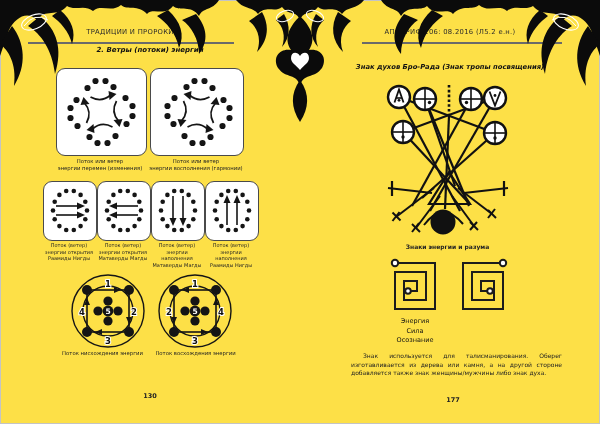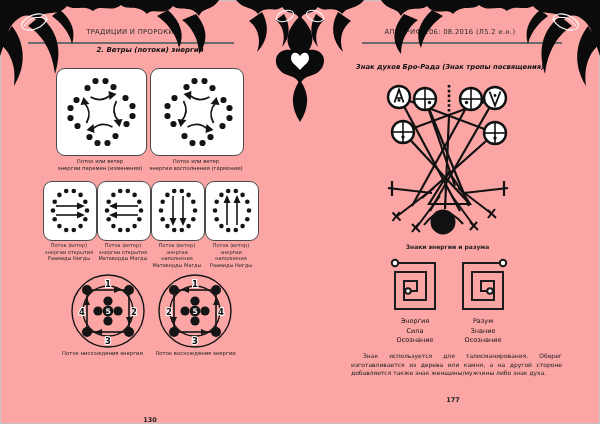--- a/index.html
+++ b/index.html
@@ -1,17 +1,17 @@
 <!DOCTYPE html>
 <html><head>
 <meta charset="utf-8">
 <style>
   html,body{margin:0;padding:0;background:#e8e8e8;}
   .sheet{
-    position:relative;width:600px;height:424px;background:#fca5a5;
+    position:relative;width:600px;height:424px;background:#fde047;
     font-family:"DejaVu Sans",sans-serif;color:#1a1a1a;overflow:hidden;
     box-shadow:inset 0 0 0 1px #c4c4c4;
   }
   .abs{position:absolute;}
   .ctr{text-align:center;}
   .hdr{font-size:6.8px;letter-spacing:.3px;color:#2a2a2a;white-space:nowrap;}
   .rule{height:1.5px;background:#6a6a6a;}
   .sect-title{font-size:7px;font-style:italic;font-weight:bold;color:#111;}
   .cap{font-size:5.3px;line-height:7px;color:#222;}
   .cap-sm{font-size:5px;line-height:6.6px;color:#222;}
@@ -201,21 +201,21 @@
         <text x="38" y="14">1</text>
         <text x="64" y="41.5">4</text>
         <text x="38" y="71">3</text>
         <text x="12" y="41.5">2</text>
       </g>
       <text x="38" y="41" font-family="DejaVu Sans,sans-serif" font-size="7.5" font-weight="bold" text-anchor="middle" fill="#ffffff">5</text>
     </svg>
   </div>
   <div class="abs cap ctr" style="left:55px;top:350px;width:95px;">Поток нисхождения энергии</div>
   <div class="abs cap ctr" style="left:148px;top:350px;width:95px;">Поток восхождения энергии</div>
-  <div class="abs pgnum ctr" style="left:135px;top:392px;width:30px;margin-top:24px;">130</div>
+  <div class="abs pgnum ctr" style="left:135px;top:392px;width:30px;">130</div>
 
   <div class="abs hdr ctr" style="left:350px;top:28px;width:200px;">АПОКРИФ-106: 08.2016 (Л5.2 е.н.)</div>
   <div class="abs rule" style="left:362px;top:42px;width:200px;"></div>
   <div class="abs h-boldital ctr" style="left:330px;top:63px;width:240px;">Знак духов Бро-Рада (Знак тропы посвящения)</div>
 
   <div class="abs" style="left:372px;top:76px;">
     <svg width="160" height="165" viewBox="0 0 160 165">
       <g stroke="#111" stroke-width="2.2">
         <line x1="27" y1="21" x2="88" y2="135"></line>
         <line x1="53" y1="23" x2="97" y2="130"></line>
@@ -306,25 +306,20 @@
         <path d="M8.2,6 L45,6 L45,52 L5,52 L5,15 L36,15 L36,43 L14,43 L14,24 L27,24 L27,34 L21,34"></path>
         <circle cx="18" cy="34" r="2.8" fill="#fff"></circle>
       </g>
     </svg>
   </div>
   <div class="abs symlab ctr" style="left:383px;top:317px;width:64px;">
     <span>Энергия</span><br>
     <span>Сила</span><br>
     <span>Осознание</span>
   </div>
-  <div class="abs symlab ctr" style="left:451px;top:317px;width:64px;">
-    <span>Разум</span><br>
-    <span>Знание</span><br>
-    <span>Осознание</span>
-  </div>
 
   <div class="abs para" style="left:351px;top:352px;width:211px;">Знак используется для талисманирования. Оберег изготавливается из дерева или камня, а на другой стороне добавляется также знак женщины/мужчины либо знак духа.</div>
   <div class="abs pgnum ctr" style="left:438px;top:396px;width:30px;">177</div>
 
   <svg class="abs" style="left:0;top:0;pointer-events:none;" width="600" height="130" viewBox="0 0 600 130">
     <defs>
       <g id="cornerL" fill="#0b0b0b">
         <path d="M0,0 H219 C212,11 203,7 199,16 C191,4 180,12 173,6 C165,17 153,7 147,14 C138,4 128,11 121,5 C112,13 101,4 93,11 C85,4 75,11 67,6 C57,18 45,8 37,20 C27,10 15,18 9,30 C5,42 2,50 0,56 Z"></path>
         <path d="M196,14 C207,27 209,41 199,54 C199,39 191,26 182,20 Z"></path>
         <path d="M168,10 C181,22 185,35 179,48 C176,33 166,22 157,16 Z"></path>

